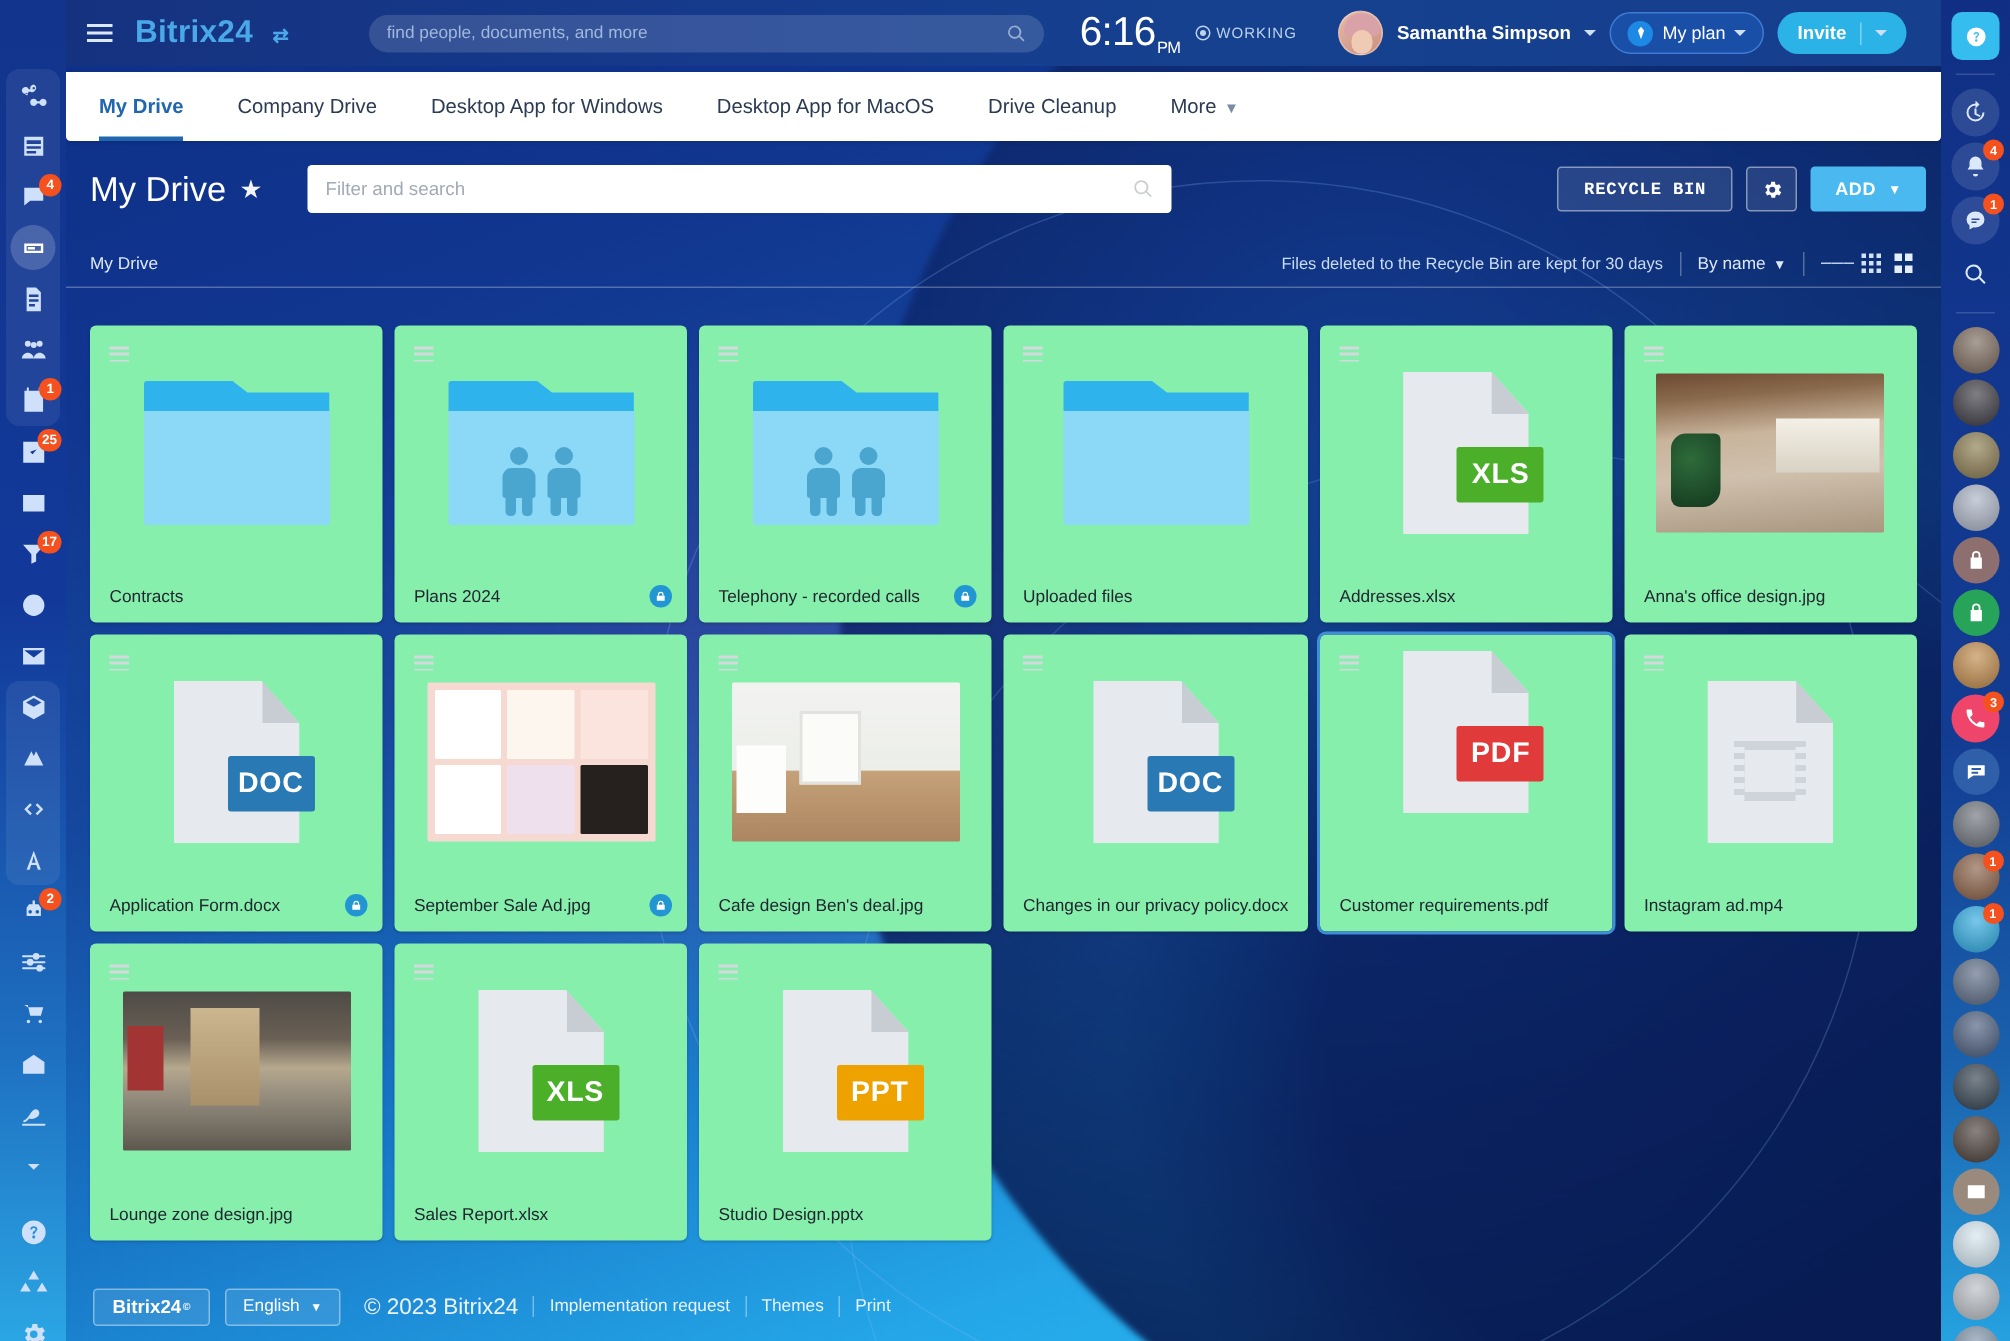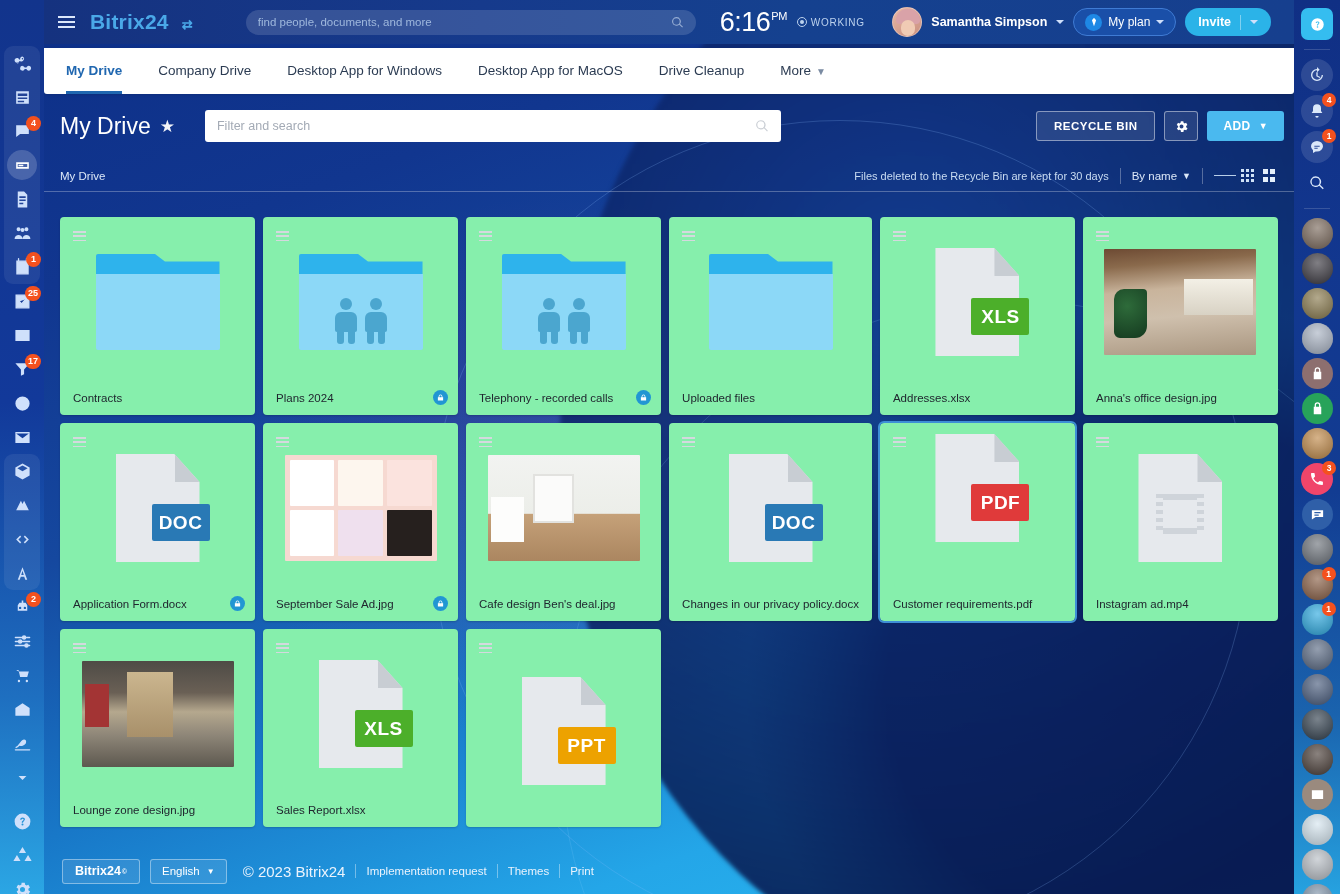--- a/index.html
+++ b/index.html
@@ -77,21 +77,21 @@
     margin-left:53px; width:450px; height:25px; background:rgba(255,255,255,.14);
     border-radius:13px; display:flex; align-items:center; padding:0 12px;
   }
   .search-wrap input {
     flex:1; background:transparent; border:none; outline:none;
     color:#e6eefc; font-size:11.5px; font-family:inherit;
   }
   .search-wrap input::placeholder { color:#9fb8dd; }
   .search-wrap .mag { width:13px; height:13px; opacity:.75; }
   .clock { margin-left:24px; color:#fff; font-size:27px; font-weight:300; letter-spacing:-.5px; display:flex; align-items:flex-start;}
-  .clock sup { font-size:11px; margin-top:3px; margin-left:1px; font-weight:400;}
+  .clock sup { font-size:11px; margin-top:20px; margin-left:1px; font-weight:400;}
   .working { margin-left:10px; color:#bcd2ee; font-size:10px; letter-spacing:.7px; display:flex; align-items:center; gap:4px;}
   .working .dot { width:10px; height:10px; border-radius:50%; border:1.5px solid #bcd2ee; display:inline-block; position:relative;}
   .working .dot::after { content:""; position:absolute; inset:2px; background:#bcd2ee; border-radius:50%;}
   .user-block { margin-left:auto; display:flex; align-items:center; gap:9px; }
   .avatar-hdr {
     width:30px; height:30px; border-radius:50%; overflow:hidden;
     background:linear-gradient(150deg,#e8b9a8,#c98f7e);
     position:relative; border:1px solid rgba(255,255,255,.3);
   }
   .avatar-hdr::before { content:""; position:absolute; left:3px; top:1px; width:24px; height:15px; border-radius:12px 12px 4px 4px; background:#d9a2a8; }
@@ -140,21 +140,21 @@
     margin-left:30px; width:576px; height:32px; background:#fff; border-radius:3px;
     display:flex; align-items:center; padding:0 12px;
   }
   .filter-box input { flex:1; border:none; outline:none; font-size:12.5px; color:#333; font-family:inherit; }
   .filter-box input::placeholder { color:#a3aab5; }
   .filter-box .mag2 { width:14px;height:14px; opacity:.45; }
   .title-actions { margin-left:auto; display:flex; align-items:center; gap:9px; }
   .btn-recycle {
     height:30px; padding:0 17px; border:1px solid rgba(255,255,255,.45); border-radius:3px;
     background:rgba(255,255,255,.1); color:#fff; font-size:11.5px; font-weight:bold; letter-spacing:.5px;
-    display:flex; align-items:center; cursor:pointer;
+    display:flex; align-items:center; cursor:pointer;font-family:Liberation Mono, monospace;
   }
   .btn-gear {
     width:34px; height:30px; border:1px solid rgba(255,255,255,.45); border-radius:3px;
     background:rgba(255,255,255,.1); display:flex; align-items:center; justify-content:center; cursor:pointer;
   }
   .btn-gear svg { width:15px;height:15px; fill:#fff; }
   .btn-add {
     height:30px; padding:0 16px; border-radius:3px; background:#4ab9ef; color:#fff;
     font-size:12px; font-weight:bold; letter-spacing:.4px;
     display:flex; align-items:center; gap:8px; cursor:pointer;
@@ -836,20 +836,21 @@
         <i></i>
         <i></i>
       </div>
       <div class="card-thumb">
         <div class="doc">
           <div class="page"></div>
           <div class="fold"></div>
           <div class="tag" style="background:#eda200">PPT</div>
         </div>
       </div>
+      <div class="card-name">Studio Design.pptx</div>
     </div>
   </div>
 
 <aside class="right-rail" id="right-rail">
     <div class="rr-item rr-help">
       <svg viewBox="0 0 24 24">
         <path d="M12 2a10 10 0 100 20 10 10 0 000-20zm0 15.2a1.3 1.3 0 110-2.6 1.3 1.3 0 010 2.6zm1.6-5.2c-.7.5-.9.8-.9 1.4v.3h-1.6v-.4c0-1.2.5-1.9 1.4-2.5.7-.5.9-.8.9-1.3 0-.6-.5-1-1.3-1s-1.3.4-1.4 1.2H9.1C9.2 7.9 10.3 7 12.1 7c1.8 0 2.9.9 2.9 2.3 0 .9-.4 1.5-1.4 2.2z"></path>
       </svg>
     </div>
     <div class="rr-sep"></div>

